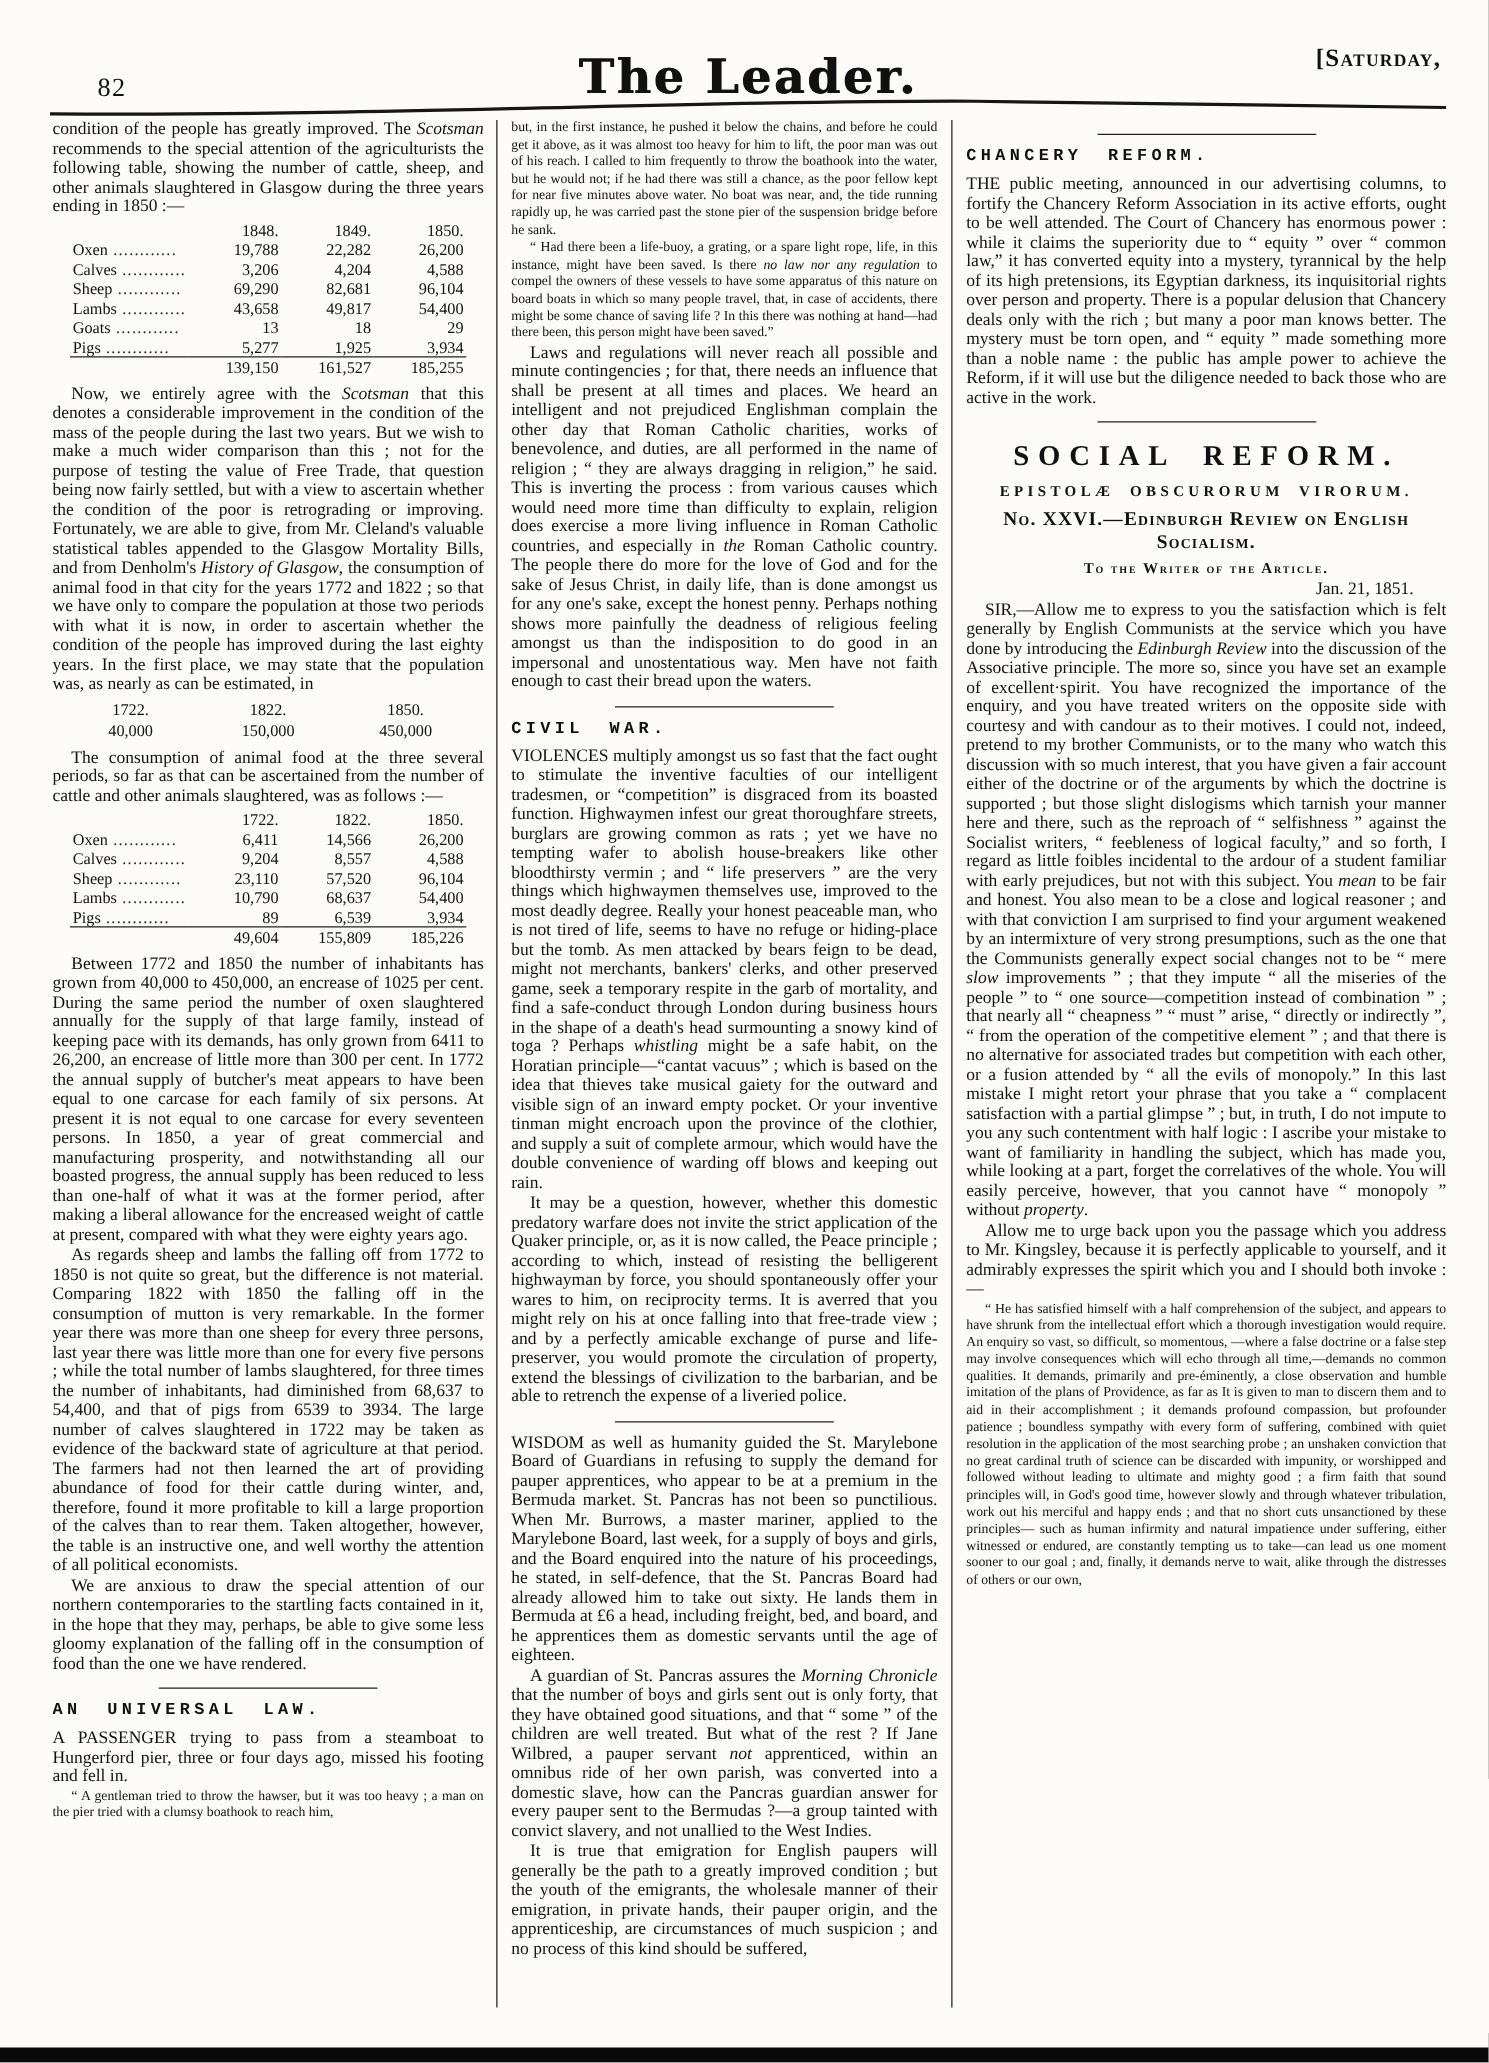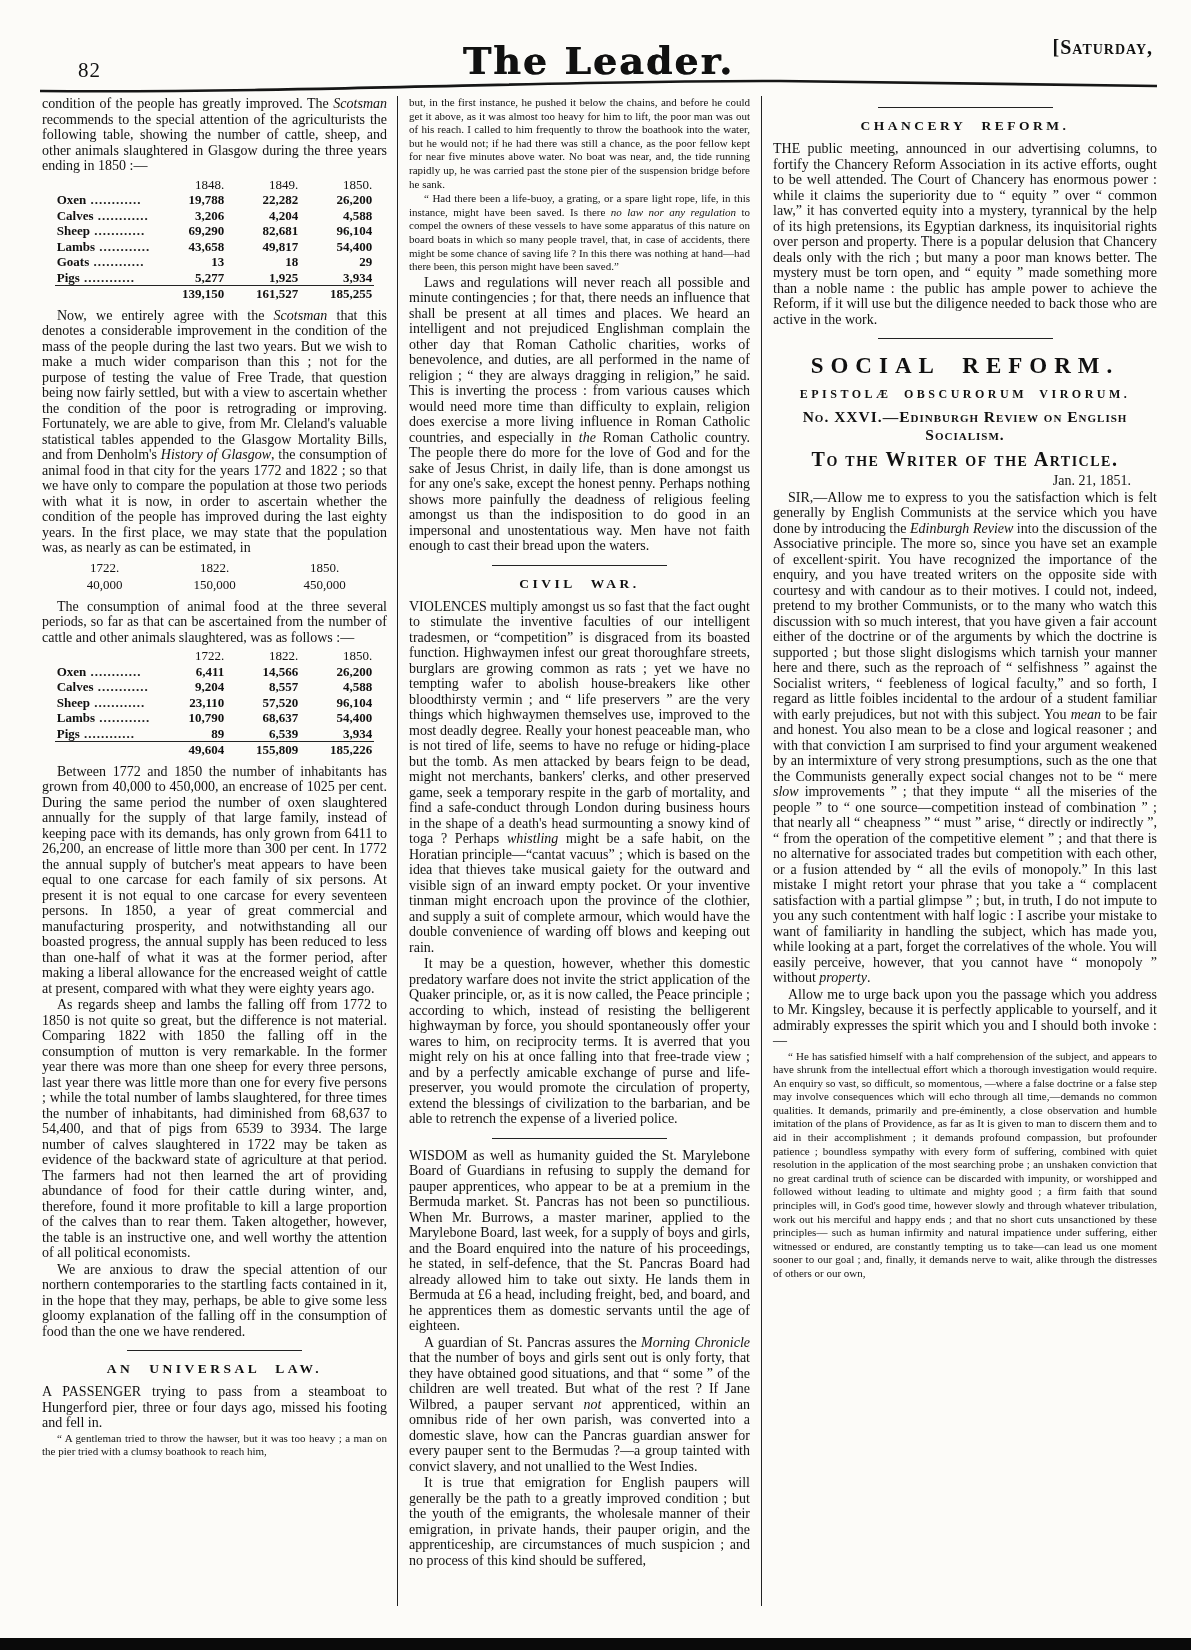--- a/index.html
+++ b/index.html
@@ -35,47 +35,47 @@
   #col-2{width:364px;padding:0 11px;border-left:1.5px solid #222;}
   #col-3{flex:1;padding-left:11px;border-left:1.5px solid #222;}
   
   .col p{
     margin:0;font-size:14px;line-height:15.5px;text-align:justify;
   }
   .col p.indent{text-indent:15px;}
   .col p.small{font-size:11px;line-height:13.6px;}
   .col p + p{margin-top:1px;}
   .h-plain{
-    margin:10px 0 7px 0;text-align:center;font-weight:normal;
-    font-size:13.5px;letter-spacing:3.5px;word-spacing:9px;font-weight:bold;
+    margin:10px 0 7px 0;font-weight:normal;
+    font-size:13.5px;letter-spacing:3.5px;word-spacing:9px;font-weight:bold;font-family:Liberation Mono, monospace;
   }
   .h-major{
     margin:14px 0 8px 0;text-align:center;font-weight:bold;
     font-size:23px;letter-spacing:7px;word-spacing:10px;
   }
   .h-sub{
     margin:2px 0 6px 0;text-align:center;font-weight:bold;
     font-size:12px;letter-spacing:3.5px;word-spacing:6px;
   }
   .h-subsc{
     margin:2px 14px 4px 14px;text-align:center;font-weight:bold;
     font-variant:small-caps;font-size:15.5px;letter-spacing:1px;
   }
   .h-subsc2{
     margin:4px 0 2px 0;text-align:center;font-weight:bold;
-    font-variant:small-caps;font-size:20px;letter-spacing:1.5px;
+    font-variant:small-caps;font-size:12px;letter-spacing:1.5px;
   }
   .date-line{text-align:right !important;padding-right:26px;margin-top:2px !important;}
   .divider{
     width:175px;height:0;border-top:1.5px solid #222;
     margin:11px auto 9px auto;
   }
   
   table.stat{border-collapse:collapse;margin:3px auto 6px auto;font-size:13px;}
-  table.stat td,table.stat th{padding:0 2px;line-height:15.5px;font-weight:bold;}
+  table.stat td,table.stat th{padding:0 2px;line-height:15.5px;font-weight:normal;}
   table.stat .lbl{text-align:left;white-space:nowrap;}
   table.stat .lbl::after{content:" ............";letter-spacing:1px;color:#222;}
   table.stat .num{text-align:right;min-width:70px;white-space:nowrap;}
   table.stat .yr{text-align:right;min-width:70px;font-weight:normal;}
   table.stat tr.total td{border-top:1px solid #222;}
   table.mini{border-collapse:collapse;margin:3px auto 5px auto;font-size:13px;}
   table.mini td{text-align:center;min-width:108px;line-height:15.5px;}
   
   #bottom-edge{position:absolute;left:0;right:0;bottom:0;height:12px;background:#0a0a0a;}
 </style>

